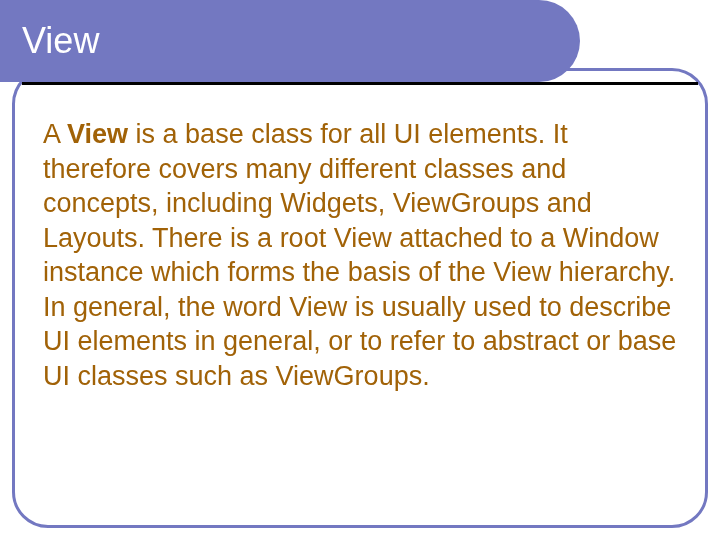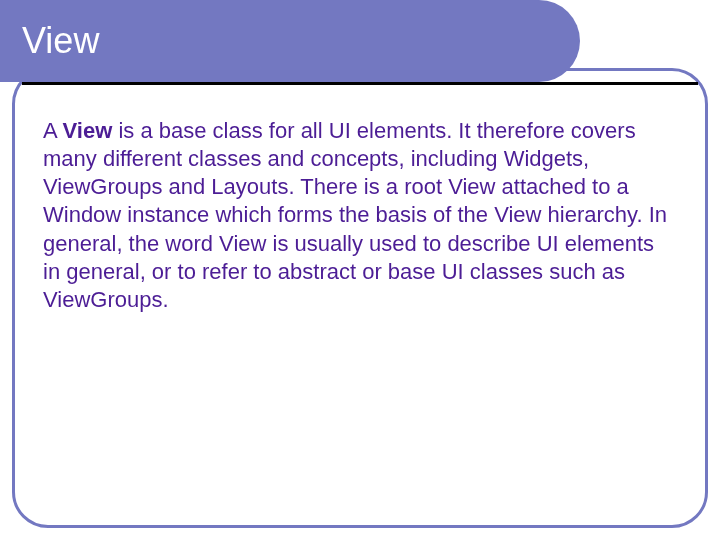--- a/index.html
+++ b/index.html
@@ -43,23 +43,23 @@
     top: 68px;
     left: 12px;
     right: 12px;
     bottom: 12px;
     border: 3px solid #7378c1;
     border-radius: 36px;
     padding: 46px 28px 20px 28px;
     z-index: 0;
   }
   .body-text {
-    font-size: 22px;
+    font-size: 27px;
     line-height: 1.28;
-    color: #4c1d95;
+    color: #a16207;
   }
   .body-text .bold {
     font-weight: 700;
   }
 </style>
 </head>
 <body>
 
 <div class="content-box">
   <p class="body-text">

